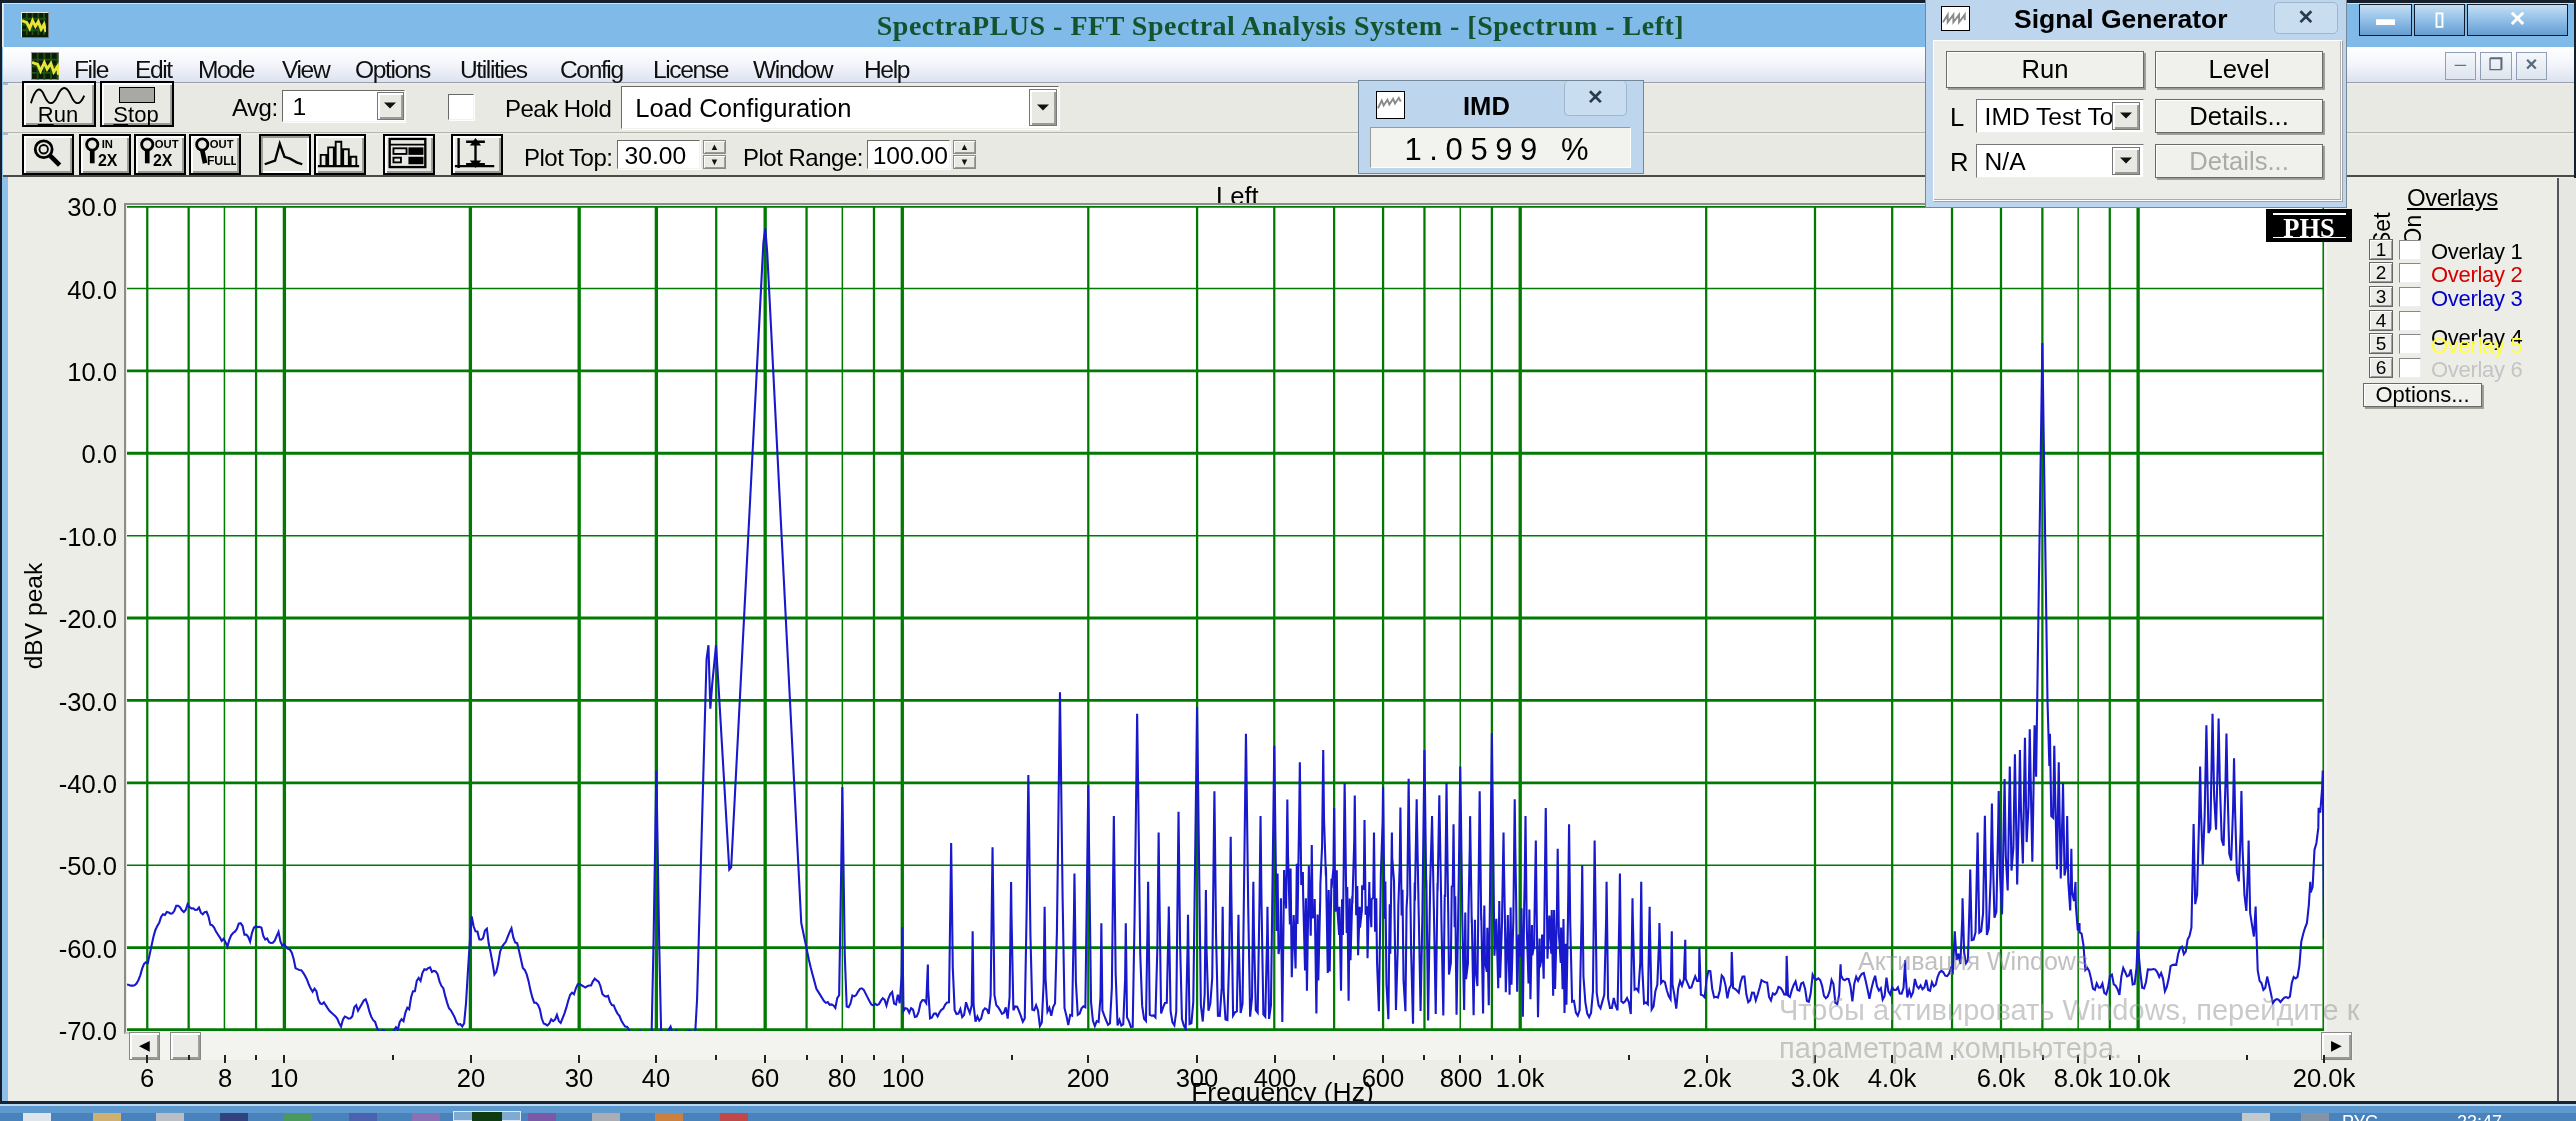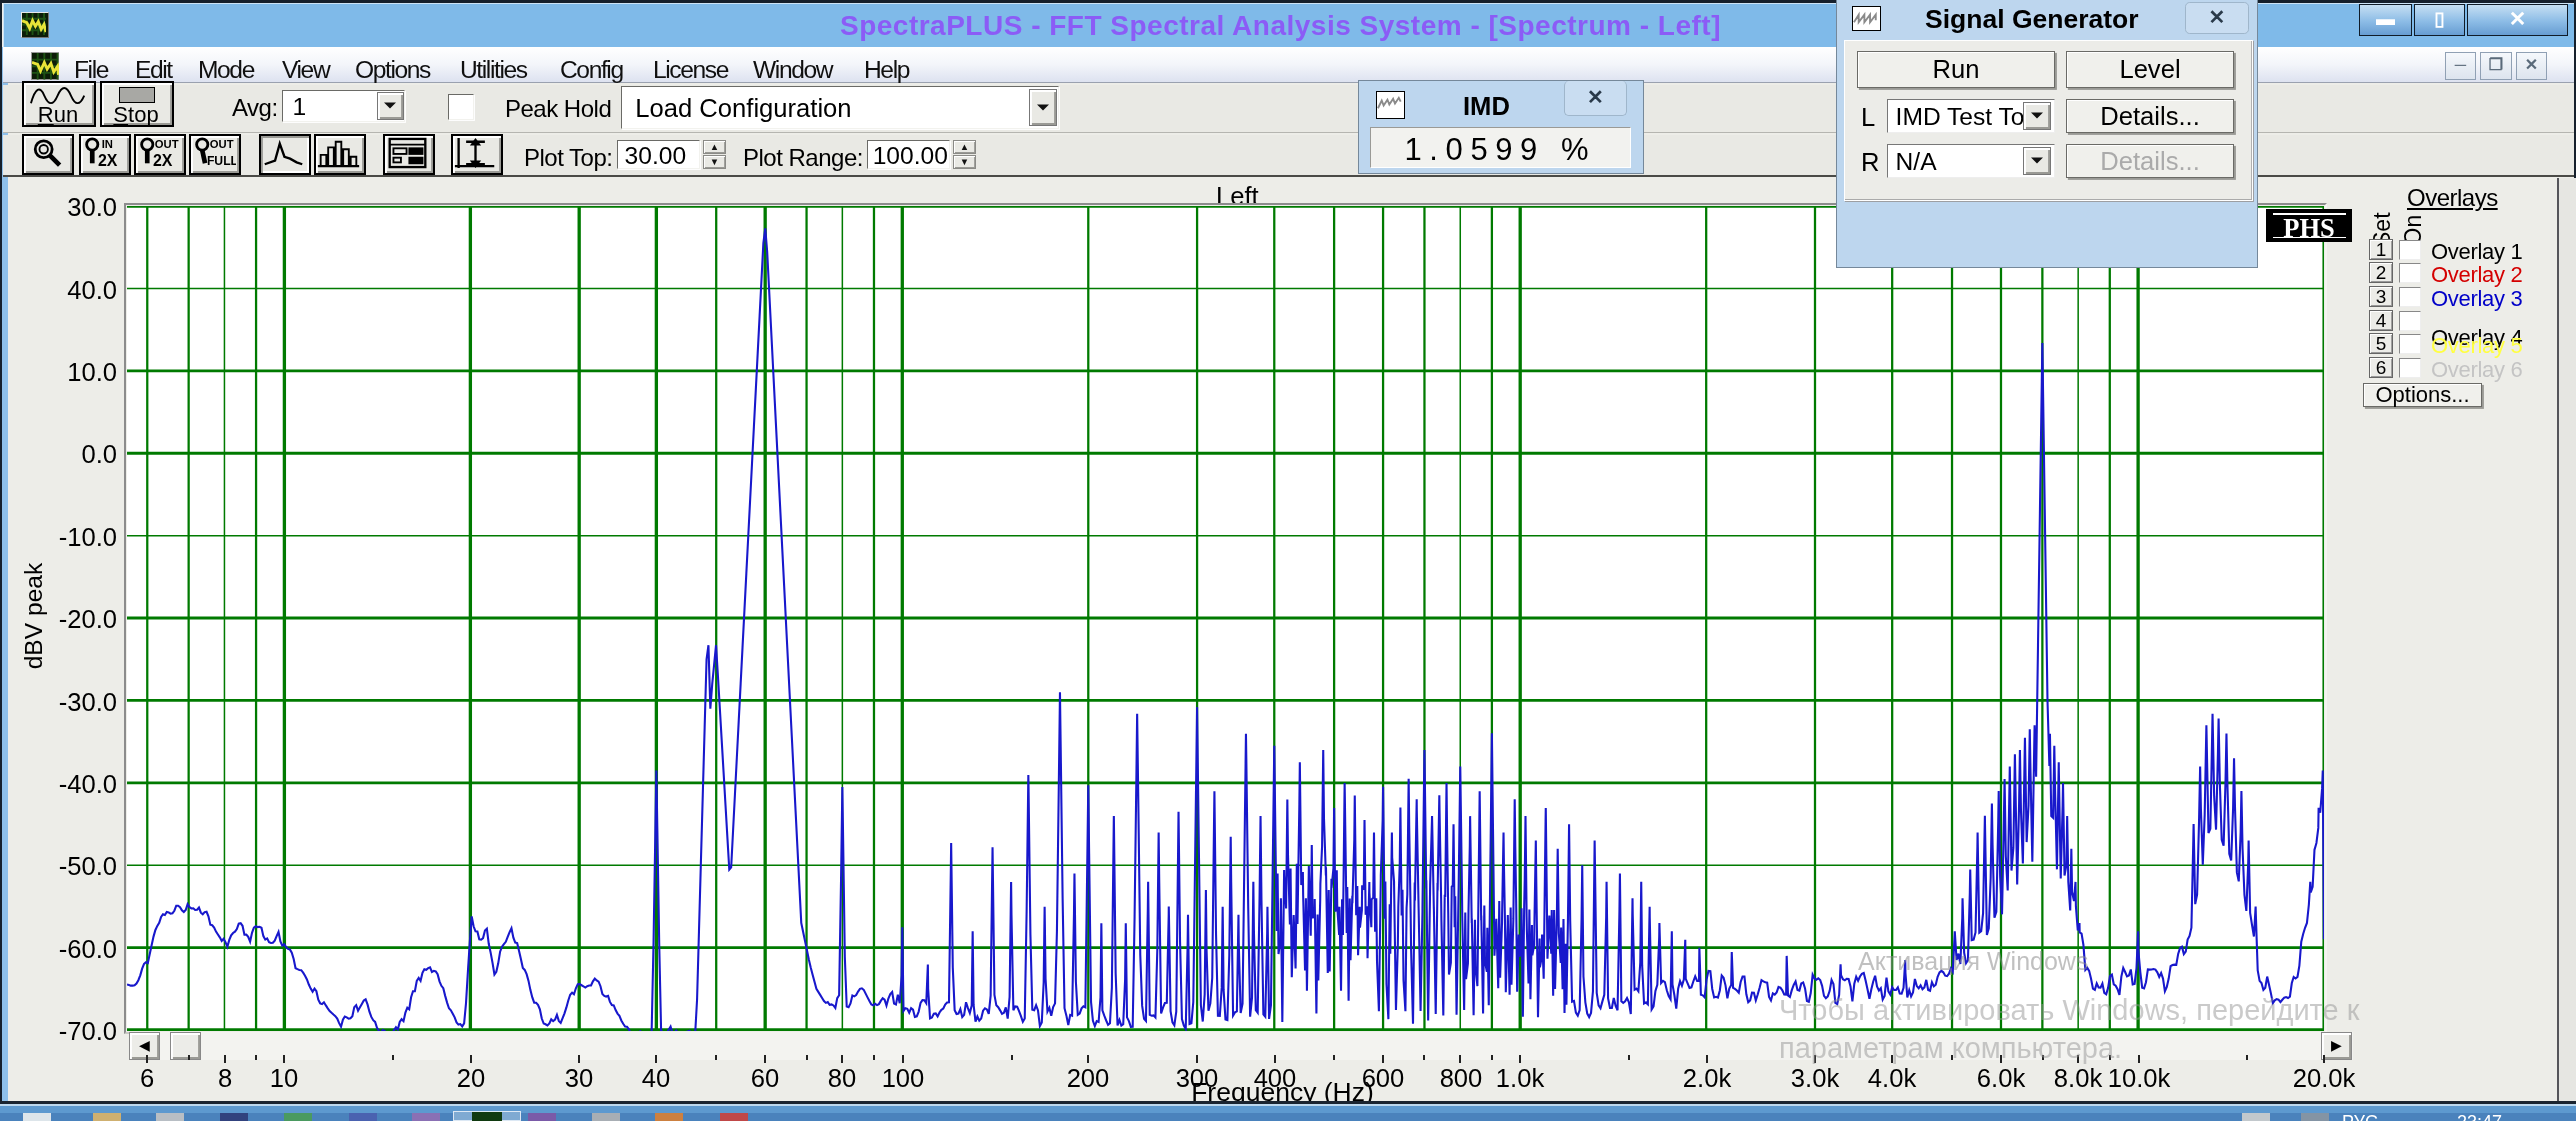--- a/index.html
+++ b/index.html
@@ -3,21 +3,21 @@
 * { margin:0; padding:0; box-sizing:border-box; }
 body { width:2576px; height:1121px; overflow:hidden; position:relative;
   font-family:"Liberation Sans",sans-serif; background:#edede8; }
 .abs { position:absolute; }
 
 #frame-top { left:0; top:0; width:2576px; height:2.8px; background:#16202c; }
 #frame-l { left:0; top:0; width:1.9px; height:1101px; background:#16202c; }
 #frame-lb { left:1.9px; top:47px; width:5.7px; height:1054px; background:#8fc0ea; }
 #frame-r { right:0; top:0; width:1.9px; height:178px; background:#16202c; }
 #titlebar { left:2.8px; top:2.8px; width:2571px; height:45px; background:#7fbae9; border-top:1.9px solid #cde4f7; border-left:1.9px solid #cde4f7; }
-#titletext { left:0; top:9.5px; width:2561px; text-align:center; font-size:28px; font-weight:bold; color:#8b5cf6; letter-spacing:0.5px; }
+#titletext { left:0; top:9.5px; width:2561px; text-align:center; font-size:28px; font-weight:bold; color:#14532d; letter-spacing:0.5px;font-family:Liberation Serif, serif; }
 .wbtn { position:absolute; top:3.8px; height:32px; background:linear-gradient(#c6dff3,#8cbce6 55%,#679dd2); border:1.9px solid #101c28; color:#fff; text-align:center; font-size:19px; line-height:28px; font-weight:bold; }
 #menubar { left:2.8px; top:47px; width:2571px; height:36px; background:linear-gradient(#ffffff,#f3f5fa 50%,#dde2f0); border-bottom:1.9px solid #9aa1af; }
 .mi { position:absolute; top:56px; font-size:24.6px; letter-spacing:-1.4px; color:#101010; }
 .mdibtn { position:absolute; top:52px; height:27.5px; background:linear-gradient(#f5f8fc,#dde4ee); border:1.9px solid #90a0b4; color:#5a6a7a; font-size:16px; font-weight:bold; text-align:center; line-height:23px; }
 
 #tb1 { left:2.8px; top:85px; width:2571px; height:48px; background:#e9e9e4; border-bottom:1.9px solid #b5b5b0; }
 #tb2 { left:2.8px; top:135px; width:2571px; height:42px; background:#e9e9e4; border-bottom:2.8px solid #4a4a46; }
 .b3 { position:absolute; background:#e9e9e4; border:2.8px solid #000;
   box-shadow: inset 1.9px 1.9px 0 #fff, inset -1.9px -1.9px 0 #9a9a95; }
 .ib { width:52px; height:41px; top:0px; }
@@ -354,21 +354,21 @@
         <path d="M1 17 L5 9 L7 14 L11 8 L13 13 L17 7 L19 12 L23 6 L25 10" fill="none" stroke="#8a8a8a" stroke-width="2"></path>
       </svg>
   </div>
   <div class="abs" style="left:104px;top:11.4px;font-size:25.6px;font-weight:bold;color:#000">IMD</div>
   <div class="fbtn" style="left:205px;top:0px;width:63px;height:35px;border-top:none;font-size:20px;line-height:32px">✕</div>
   <div class="abs" style="left:11.4px;top:46px;width:261px;height:41px;background:#f2f2ef;border:1.9px solid #9a9a96;border-right-color:#fff;border-bottom-color:#fff">
     <div class="abs" style="left:0;top:3.8px;width:258px;text-align:center;font-size:31px;letter-spacing:7.6px;color:#000">1.0599 %</div>
   </div>
 </div>
 
-<div class="fwin" style="left:1836px;top:0px;width:422px;height:268px;border-top:none">
+<div class="fwin" style="left:1925px;top:0px;width:422px;height:208px;border-top:none">
   <div class="abs" style="left:15px;top:5.7px;width:29px;height:25.6px;background:#fff;border:1.9px solid #000">
     <svg width="25.6" height="22" viewBox="0 0 27 23">
         <path d="M1 16 L6 8 L6 16 L12 8 L12 16 L18 8 L18 16 L24 8 L24 14" fill="none" stroke="#8a8a8a" stroke-width="2"></path>
       </svg>
   </div>
   <div class="abs" style="left:88px;top:3.8px;font-size:26.5px;font-weight:bold;color:#000">Signal Generator</div>
   <div class="fbtn" style="left:348px;top:1.9px;width:64px;height:32px;font-size:20px;line-height:28px">✕</div>
   <div class="abs" style="left:6.6px;top:40px;width:409px;height:161px;background:#ecece8;border:1.9px solid #fff;box-shadow:0.9px 0.9px 0 #999, inset -0.9px -0.9px 0 #aaa"></div>
   <div class="pbtn" style="left:20px;top:51px;width:198px;height:37px;line-height:35px">Run</div>
   <div class="pbtn" style="left:229px;top:51px;width:168px;height:37px;line-height:35px">Level</div>

